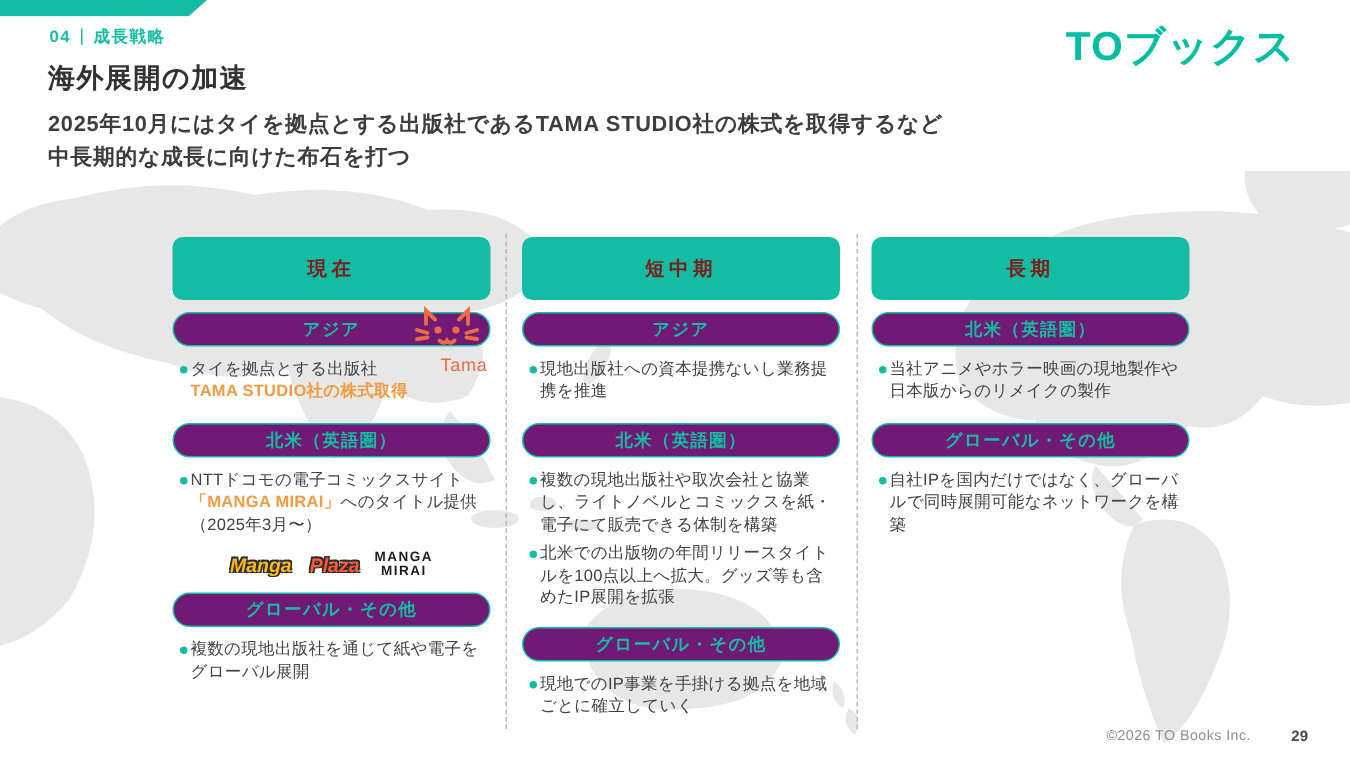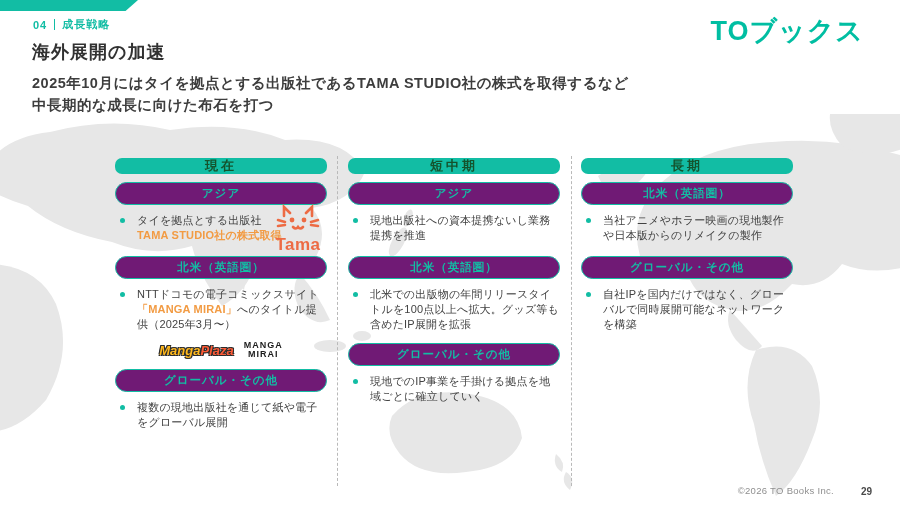--- a/index.html
+++ b/index.html
@@ -45,47 +45,47 @@
   }
   
   .map{position:absolute;left:0;top:114px;width:900px;height:386px;}
   
   .sep{position:absolute;top:156px;height:330px;width:0;border-left:1px dashed #b9b9b9;}
   .sep1{left:337px;} .sep2{left:571px;}
   
   .column{position:absolute;top:158px;width:212px;}
   #col1{left:115px;} #col2{left:348px;} #col3{left:581px;}
   .col-header{
-    height:16px;background:var(--teal);border-radius:7px;
-    color:#14532d;font-weight:bold;font-size:13px;letter-spacing:3px;
+    height:42px;background:var(--teal);border-radius:7px;
+    color:#7f1d1d;font-weight:bold;font-size:13px;letter-spacing:3px;
     display:flex;align-items:center;justify-content:center;
   }
   .pill{
     height:23px;border:1.6px solid var(--teal);border-radius:13px;background:#701a75;
     color:var(--teal);font-weight:bold;font-size:11.5px;letter-spacing:1px;
     display:flex;align-items:center;justify-content:center;
     margin:8px 0 8px;
   }
   .mt14{margin-top:14px;}
   .mt12{margin-top:12px;}
-  .bullet{display:flex;gap:12px;padding-left:5px;margin-bottom:5px;}
+  .bullet{display:flex;gap:2px;padding-left:5px;margin-bottom:5px;}
   .dot{flex:0 0 5px;width:5px;height:5px;border-radius:50%;background:var(--teal);margin-top:5px;}
   .btext{font-size:11px;line-height:1.33;color:var(--body);letter-spacing:0.2px;}
   .btext .hl{color:var(--orange);font-weight:bold;}
   .narrow .btext{max-width:150px;}
   
   .tama{
     position:absolute;top:46px;right:2px;width:54px;text-align:center;color:var(--tama-orange);
   }
-  .tama-word{font-size:17px;font-weight:700;letter-spacing:0.5px;line-height:1;}
+  .tama-word{font-size:12px;font-weight:400;letter-spacing:0.5px;line-height:1;text-align:right;}
   
   .logo-row{display:flex;align-items:center;justify-content:center;gap:10px;margin-top:8px;height:22px;}
   .mplaza{font-style:italic;font-weight:800;font-size:13px;letter-spacing:0;white-space:nowrap;}
   .mplaza .mp1{color:#ffb81c;text-shadow:1px 1px 0 #2b2b2b,-1px 1px 0 #2b2b2b,1px -1px 0 #2b2b2b,-1px -1px 0 #2b2b2b;}
-  .mplaza .mp2{color:#ff5a36;text-shadow:1px 1px 0 #2b2b2b,-1px 1px 0 #2b2b2b,1px -1px 0 #2b2b2b,-1px -1px 0 #2b2b2b;}
+  .mplaza .mp2{color:#ff5a36;text-shadow:1px 1px 0 #2b2b2b,-1px 1px 0 #2b2b2b,1px -1px 0 #2b2b2b,-1px -1px 0 #2b2b2b;padding-left:12px;}
   .mmirai{font-weight:800;font-size:9px;line-height:1.05;color:#1c1c1c;letter-spacing:1px;text-align:center;}
   .logo-caption{margin-top:4px;text-align:center;font-size:9px;color:#8d8d8d;letter-spacing:0.5px;}
   
   .footer-copy{position:absolute;right:66px;bottom:10px;font-size:9.5px;color:#8f8f8f;letter-spacing:0.3px;}
   .footer-page{position:absolute;right:28px;bottom:9px;font-size:10px;font-weight:bold;color:#4a4a4a;}
 </style>
 </head>
 <body>
 
 <svg class="map" viewBox="0 0 900 386" preserveAspectRatio="none" aria-hidden="true">
@@ -193,20 +193,24 @@
 
   <div class="pill">アジア</div>
   <div class="bullet">
     <span class="dot"></span>
     <span class="btext">現地出版社への資本提携ないし業務提携を推進</span>
   </div>
 
   <div class="pill mt14">北米（英語圏）</div>
   <div class="bullet">
     <span class="dot"></span>
+    <span class="btext">複数の現地出版社や取次会社と協業し、ライトノベルとコミックスを紙・電子にて販売できる体制を構築</span>
+  </div>
+  <div class="bullet">
+    <span class="dot"></span>
     <span class="btext">北米での出版物の年間リリースタイトルを100点以上へ拡大。グッズ等も含めたIP展開を拡張</span>
   </div>
 
   <div class="pill mt12">グローバル・その他</div>
   <div class="bullet">
     <span class="dot"></span>
     <span class="btext">現地でのIP事業を手掛ける拠点を地域ごとに確立していく</span>
   </div>
 </div>
 

